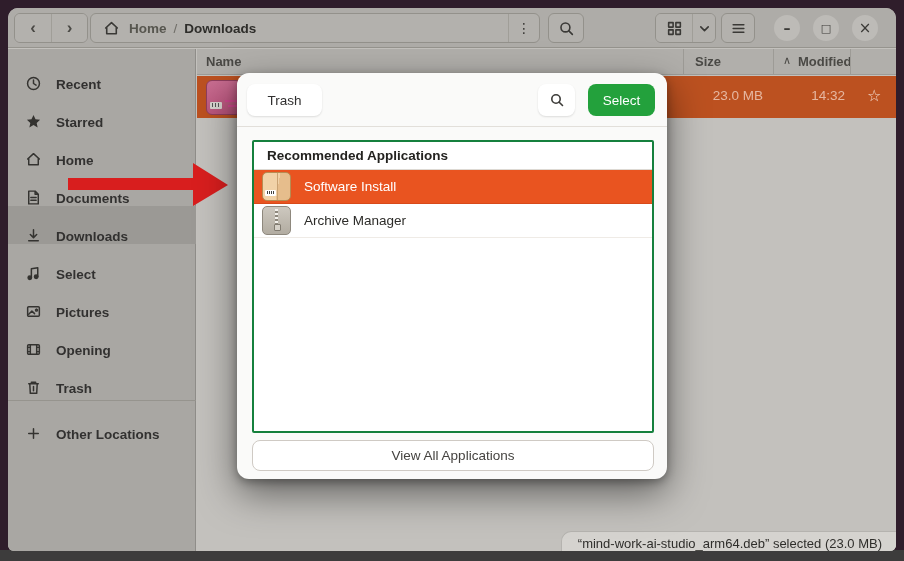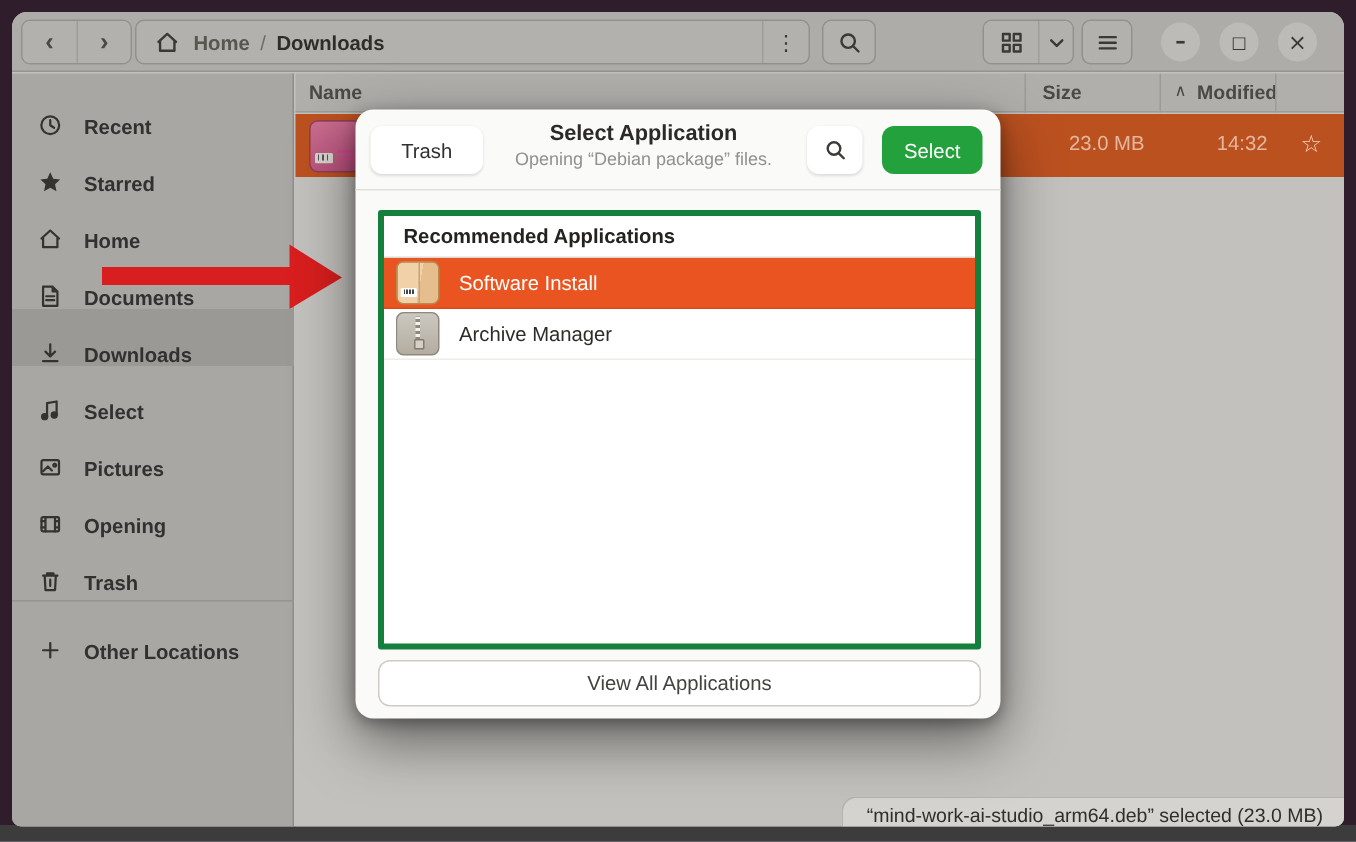--- a/index.html
+++ b/index.html
@@ -78,21 +78,21 @@
   .dialog { position:absolute; left:237px; top:73px; width:430px; height:406px; background:#fafaf9;
     border-radius:12px; box-shadow:0 14px 38px rgba(0,0,0,0.5), 0 3px 10px rgba(0,0,0,0.32); z-index:50; }
   .dlg-header { position:absolute; left:0; top:0; width:100%; height:54px; border-bottom:1px solid #e2dfda; }
   .dlg-titlebox { position:absolute; left:90px; right:136px; top:8px; text-align:center; }
   .dlg-title { font-size:14.5px; font-weight:700; color:#2b2a27; }
   .dlg-subtitle { font-size:12px; color:#91908c; margin-top:2px; }
   .btn { display:flex; align-items:center; justify-content:center; border-radius:8px; font-size:13.5px; }
   .cancel-btn { position:absolute; left:10px; top:11px; width:75px; height:32px; background:#ffffff; color:#313030; box-shadow:0 1px 2px rgba(0,0,0,0.12); }
   .dlg-search-btn { position:absolute; right:92px; top:11px; width:37px; height:32px; background:#ffffff; box-shadow:0 1px 2px rgba(0,0,0,0.12); }
   .select-btn { position:absolute; right:12px; top:11px; width:67px; height:32px; background:#23a13c; color:#ffffff; }
-  .app-frame { position:absolute; left:15px; top:67px; width:402px; height:293px; background:#ffffff; border:4px solid #15803d; border-radius:2px; }
+  .app-frame { position:absolute; left:15px; top:67px; width:402px; height:293px; background:#ffffff; border:2px solid #15803d; border-radius:2px; }
   .section-head { height:28px; line-height:28px; padding-left:13px; font-size:13.5px; font-weight:700; color:#242320; border-bottom:1px solid #ddd9d3; }
   .app-row { height:34px; display:flex; align-items:center; gap:13px; padding-left:8px; font-size:13.5px; color:#2d2c29; border-bottom:1px solid #efebe6; }
   .app-row.selected { background:#e95420; color:#ffffff; border-bottom:1px solid #d84a1a; }
   .app-icon { width:29px; height:29px; border-radius:5px; position:relative; flex:0 0 auto; }
   .app-icon.pkg { background:linear-gradient(100deg,#f1d2a8 0 55%,#e6bd8c 55% 100%); border:1px solid #b78c52; }
   .app-icon.pkg::before { content:""; position:absolute; left:50%; top:0; bottom:0; width:1px; background:#c9a273; }
   .app-icon.pkg .label { position:absolute; left:2px; bottom:4px; width:11px; height:6px; background:#fff; border-radius:1px;
     background-image:repeating-linear-gradient(90deg,#444 0 1px,transparent 1px 2px); background-size:7px 3px; background-position:2px 1px; background-repeat:no-repeat; }
   .app-icon.zip { background:linear-gradient(180deg,#cdc8bf 0%,#b2aca1 100%); border:1px solid #8e887d; }
   .app-icon.zip::before { content:""; position:absolute; left:50%; top:2px; height:15px; width:3px; margin-left:-1.5px;
@@ -301,24 +301,20 @@
 
 <svg class="arrow-svg" viewBox="0 0 904 561">
   <polygon points="68,178 193,178 193,163 228,185 193,206 193,190 68,190" fill="#d81e1e"></polygon>
 </svg>
 
 <div class="dialog">
   <div class="dlg-header">
     <div class="btn cancel-btn">
         <span>Trash</span>
       </div>
-    <div class="dlg-titlebox">
-      <div class="dlg-title">Select Application</div>
-      <div class="dlg-subtitle">Opening “Debian package” files.</div>
-    </div>
     <div class="btn dlg-search-btn">
       <svg width="16" height="16" viewBox="0 0 16 16">
           <circle cx="7" cy="7" r="4.2"></circle>
           <path d="M10.2 10.2 L13.5 13.5"></path>
         </svg>
     </div>
     <div class="btn select-btn">
         <span>Select</span>
       </div>
   </div>

